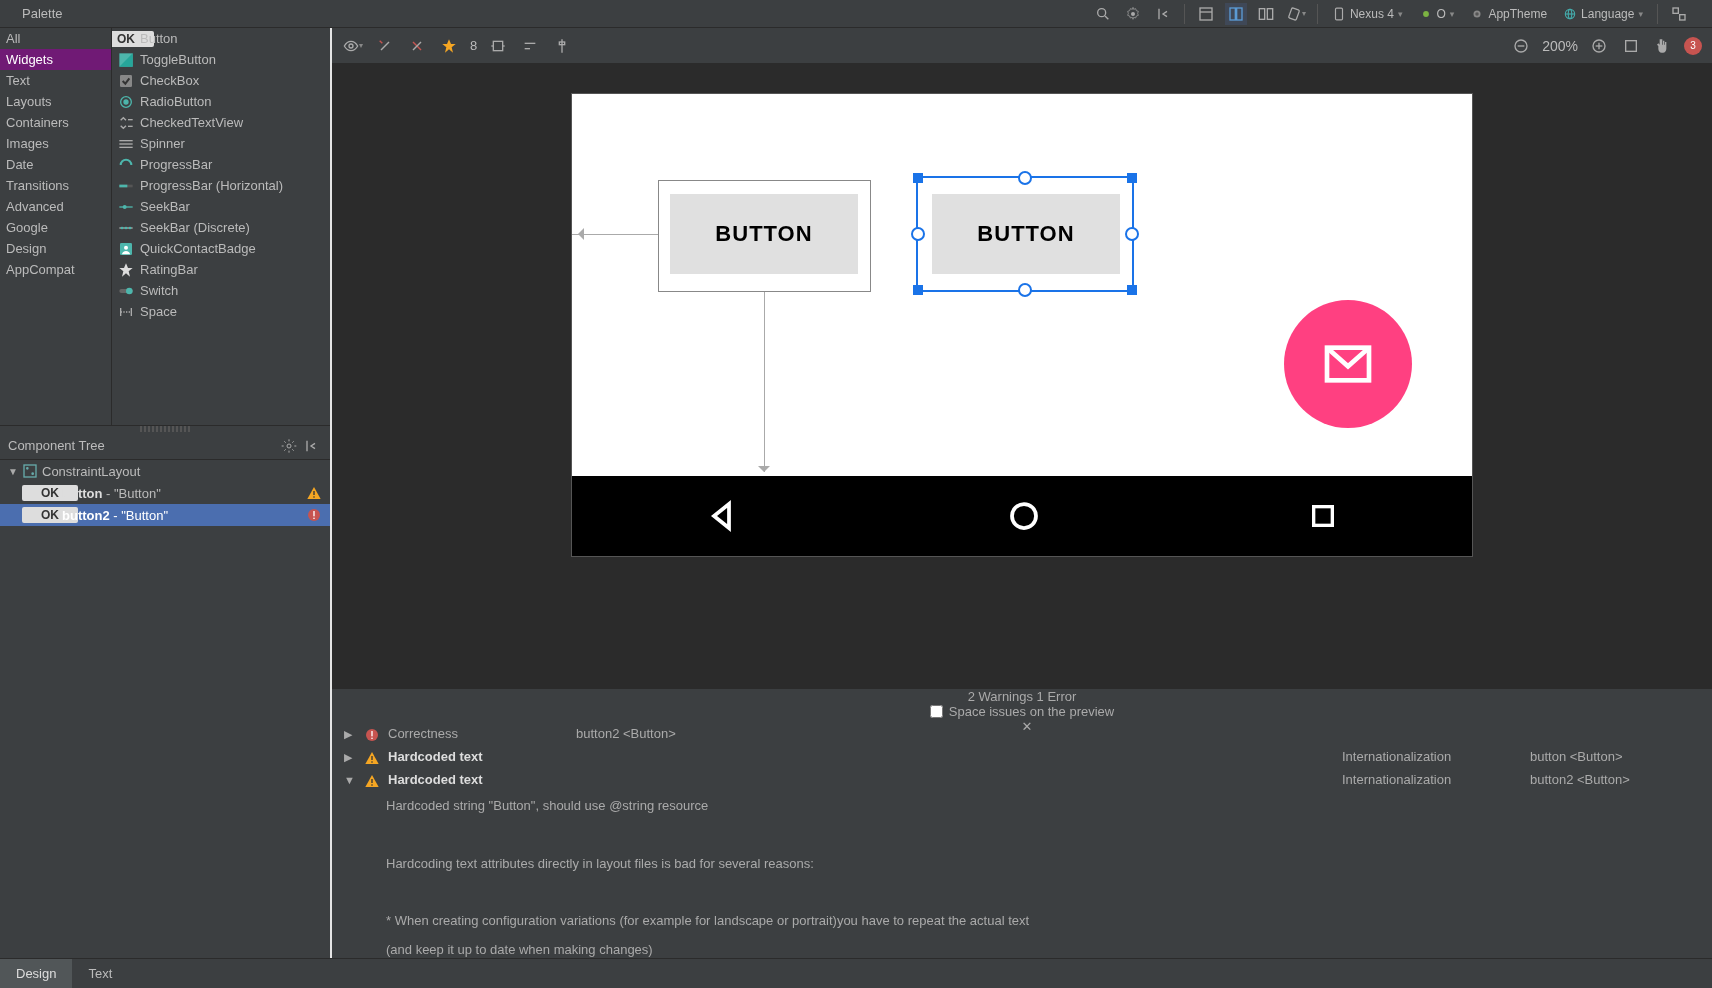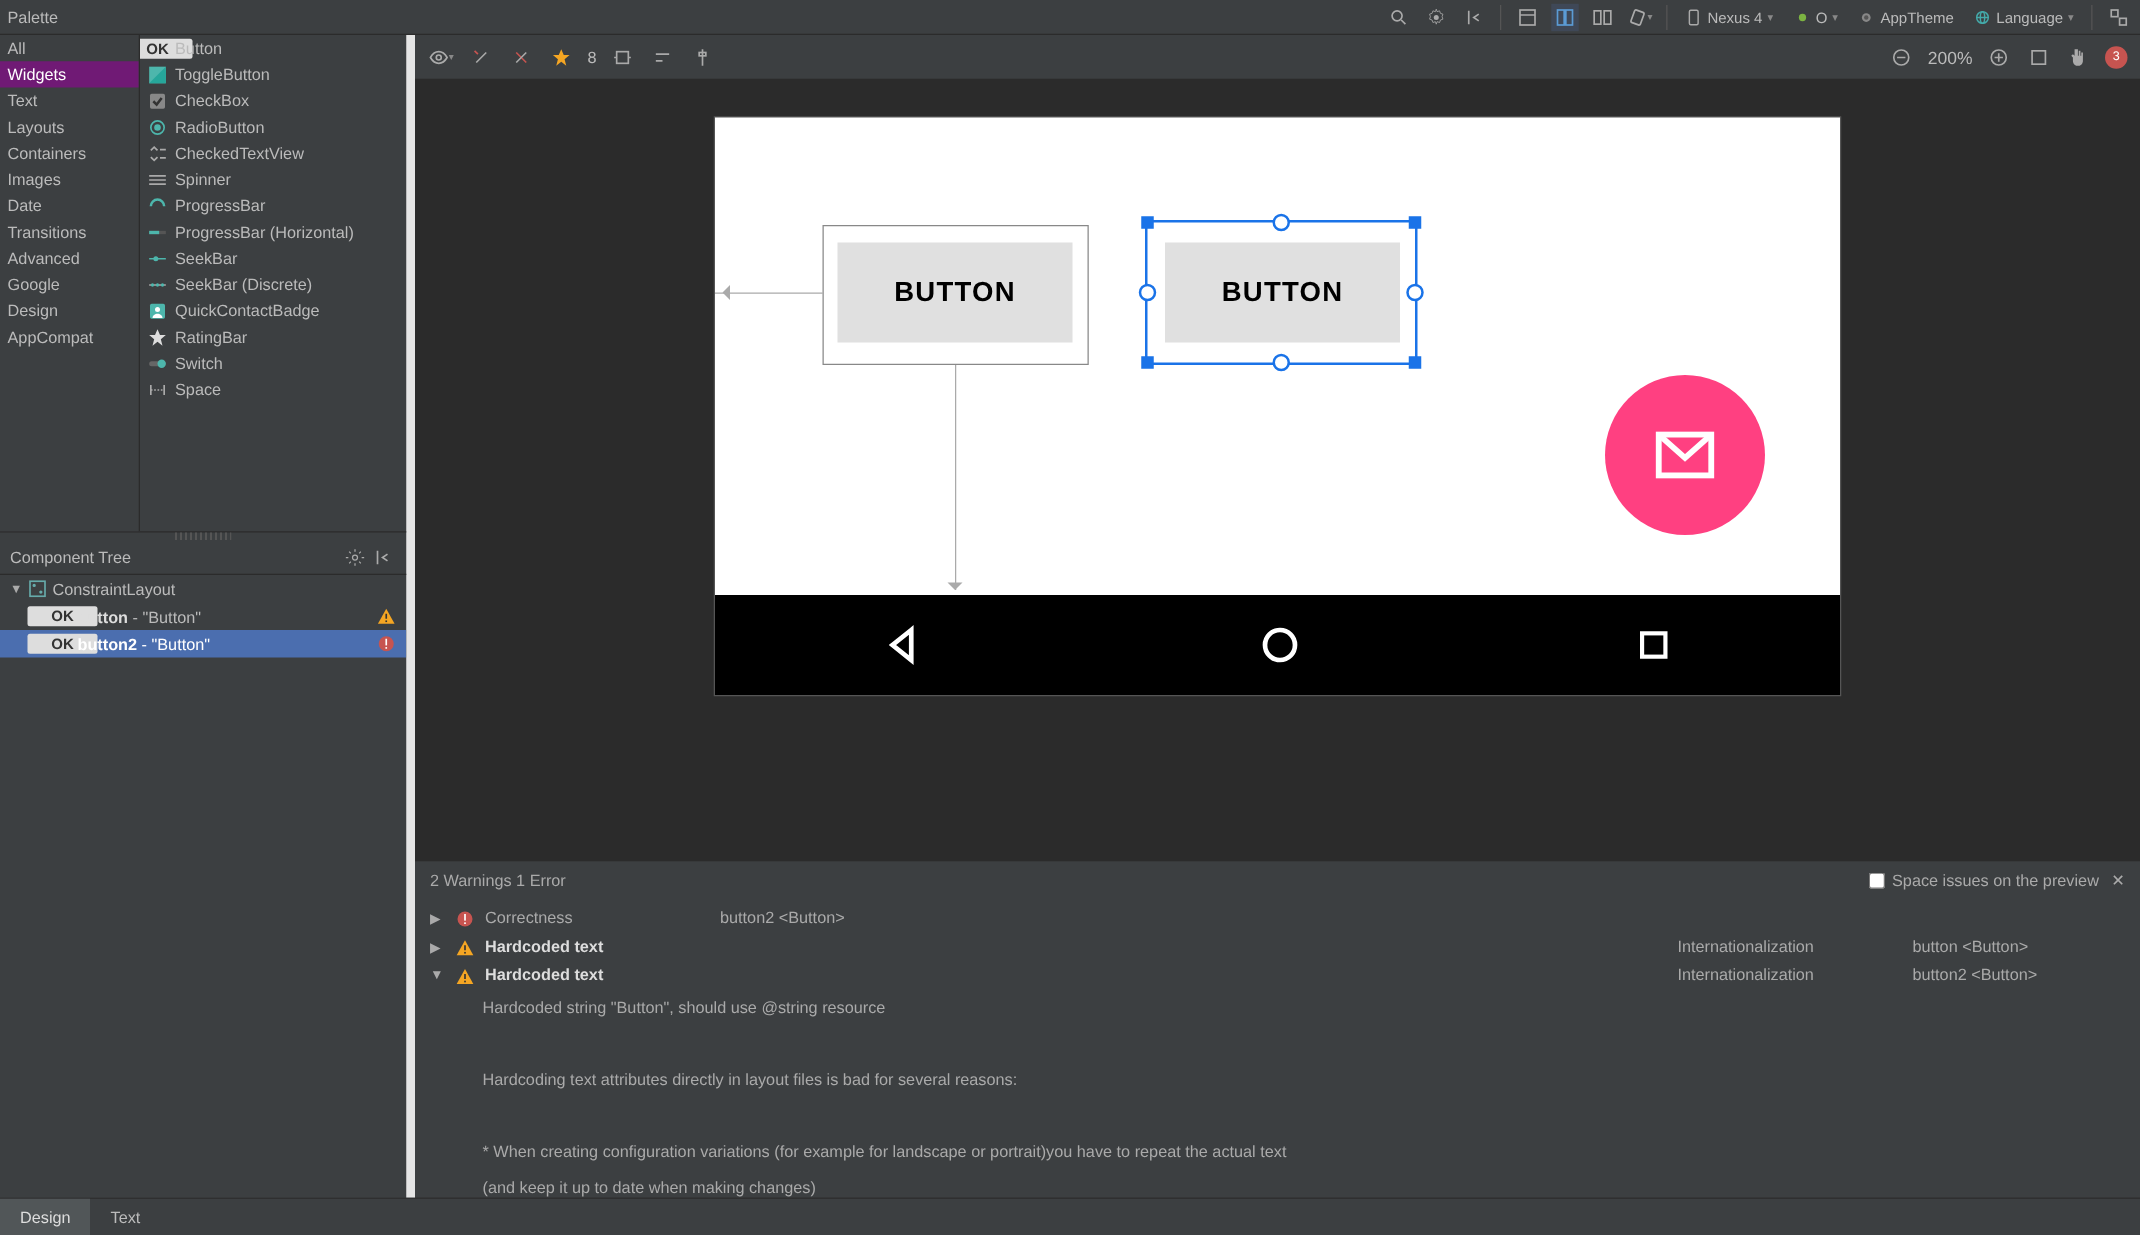--- a/index.html
+++ b/index.html
@@ -1,31 +1,31 @@
 <!DOCTYPE html>
 <html><head>
 <meta charset="utf-8">
 <style>
 * { margin: 0; padding: 0; box-sizing: border-box; font-family: -apple-system, "Segoe UI", Arial, sans-serif; }
 body { background: #3c3f41; color: #bbbbbb; font-size: 13px; overflow: hidden; width: 1712px; height: 988px; }
 
 
-.topbar { height: 28px; background: #3c3f41; border-bottom: 1px solid #2b2b2b; display: flex; align-items: center; padding: 0 6px; gap: 8px; }
+.topbar { height: 28px; background: #3c3f41; border-bottom: 1px solid #2b2b2b; display: flex; align-items: center; padding: 0 22px; gap: 8px; }
 .topbar .title { font-size: 13px; color: #bbb; }
 .topbar .spacer { flex: 1; }
 .tb-btn { width: 22px; height: 22px; display: flex; align-items: center; justify-content: center; color: #aaa; cursor: pointer; }
 .tb-btn svg { width: 16px; height: 16px; }
 .vsep { width: 1px; height: 20px; background: #555; margin: 0 2px; }
 .tb-label { display:flex; align-items:center; gap:4px; color:#bbb; font-size:12px; padding:0 4px; }
 .tb-label .chev { font-size: 9px; color: #888; }
 .tb-pill-selected { background:#4b6eaf33; }
 
 
 .main { display:flex; height: calc(100% - 28px - 30px); }
-.left { width: 332px; display:flex; flex-direction:column; background:#3c3f41; border-right:7px solid #e5e5e5; }
+.left { width: 332px; display:flex; flex-direction:column; background:#3c3f41; border-right:2px solid #e5e5e5; }
 .right { flex:1; display:flex; flex-direction:column; background:#2b2b2b; }
 
 
 .palette { flex:0 0 auto; display:flex; border-bottom: 1px solid #2b2b2b; height: 398px; }
 .palette-cats { width: 112px; background:#3c3f41; border-right:1px solid #2b2b2b; overflow:hidden; }
 .palette-items { flex:1; overflow:hidden; }
 .p-row { padding: 2px 6px; color:#bbb; cursor:pointer; display:flex; align-items:center; gap:6px; height:21px; }
 .p-row.selected { background:#701a75; color:#fff; }
 .p-icon { width:16px; height:16px; flex:0 0 16px; display:flex; align-items:center; justify-content:center; }
 .drag-handle { height: 6px; background: repeating-linear-gradient(90deg,#555,#555 2px,transparent 2px,transparent 4px); margin: 0 140px; cursor: row-resize; }
@@ -57,21 +57,21 @@
 .sel-handle { position:absolute; width:10px; height:10px; background:#1a73e8; }
 .sel-handle.tl{left:-5px;top:-5px}.sel-handle.tr{right:-5px;top:-5px}.sel-handle.bl{left:-5px;bottom:-5px}.sel-handle.br{right:-5px;bottom:-5px}
 .sel-circle { position:absolute; width:14px; height:14px; background:#fff; border:2px solid #1a73e8; border-radius:50%; margin:-7px; }
 .sel-circle.t{left:50%;top:0}.sel-circle.b{left:50%;bottom:0;margin-bottom:-7px}.sel-circle.l{left:0;top:50%}.sel-circle.r{right:0;top:50%;margin-right:-7px}
 .guide-h { position:absolute; border-top:1px solid #aaa; height:0; }
 .guide-v { position:absolute; border-left:1px solid #aaa; width:0; }
 .fab { position:absolute; right:60px; top:206px; width:128px; height:128px; border-radius:50%; background:#ff4081; display:flex; align-items:center; justify-content:center; }
 
 
 .issues { height: 270px; background:#3c3f41; border-top:1px solid #2b2b2b; display:flex; flex-direction:column; overflow:hidden; }
-.issues-hdr { height:30px; display:flex; align-items:center; padding:0 12px; color:#aaa; font-size:13px; }
+.issues-hdr { height:30px; display:flex; align-items:center; padding:0 12px; color:#aaa; font-size:13px;flex-direction:column; }
 .issues-hdr .spacer{flex:1}
 .issues-hdr label { display:flex; align-items:center; gap:6px; }
 .issues-list { flex:1; overflow:auto; padding: 4px 0 12px 0; }
 .issue-row { display:flex; align-items:flex-start; padding:3px 12px; gap:8px; color:#bbb; }
 .issue-row .arrow { width:12px; color:#aaa; font-size:11px; margin-top:2px; }
 .issue-row .ic { width:16px; height:16px; flex:0 0 16px; margin-top:1px; }
 .issue-row .msg { flex:1; font-weight:bold; color:#ddd; }
 .issue-row .cat { width:180px; color:#aaa; text-align:left; }
 .issue-row .src { width:170px; color:#aaa; }
 .issue-detail { padding: 4px 12px 4px 54px; color:#aaa; line-height:1.6; }

